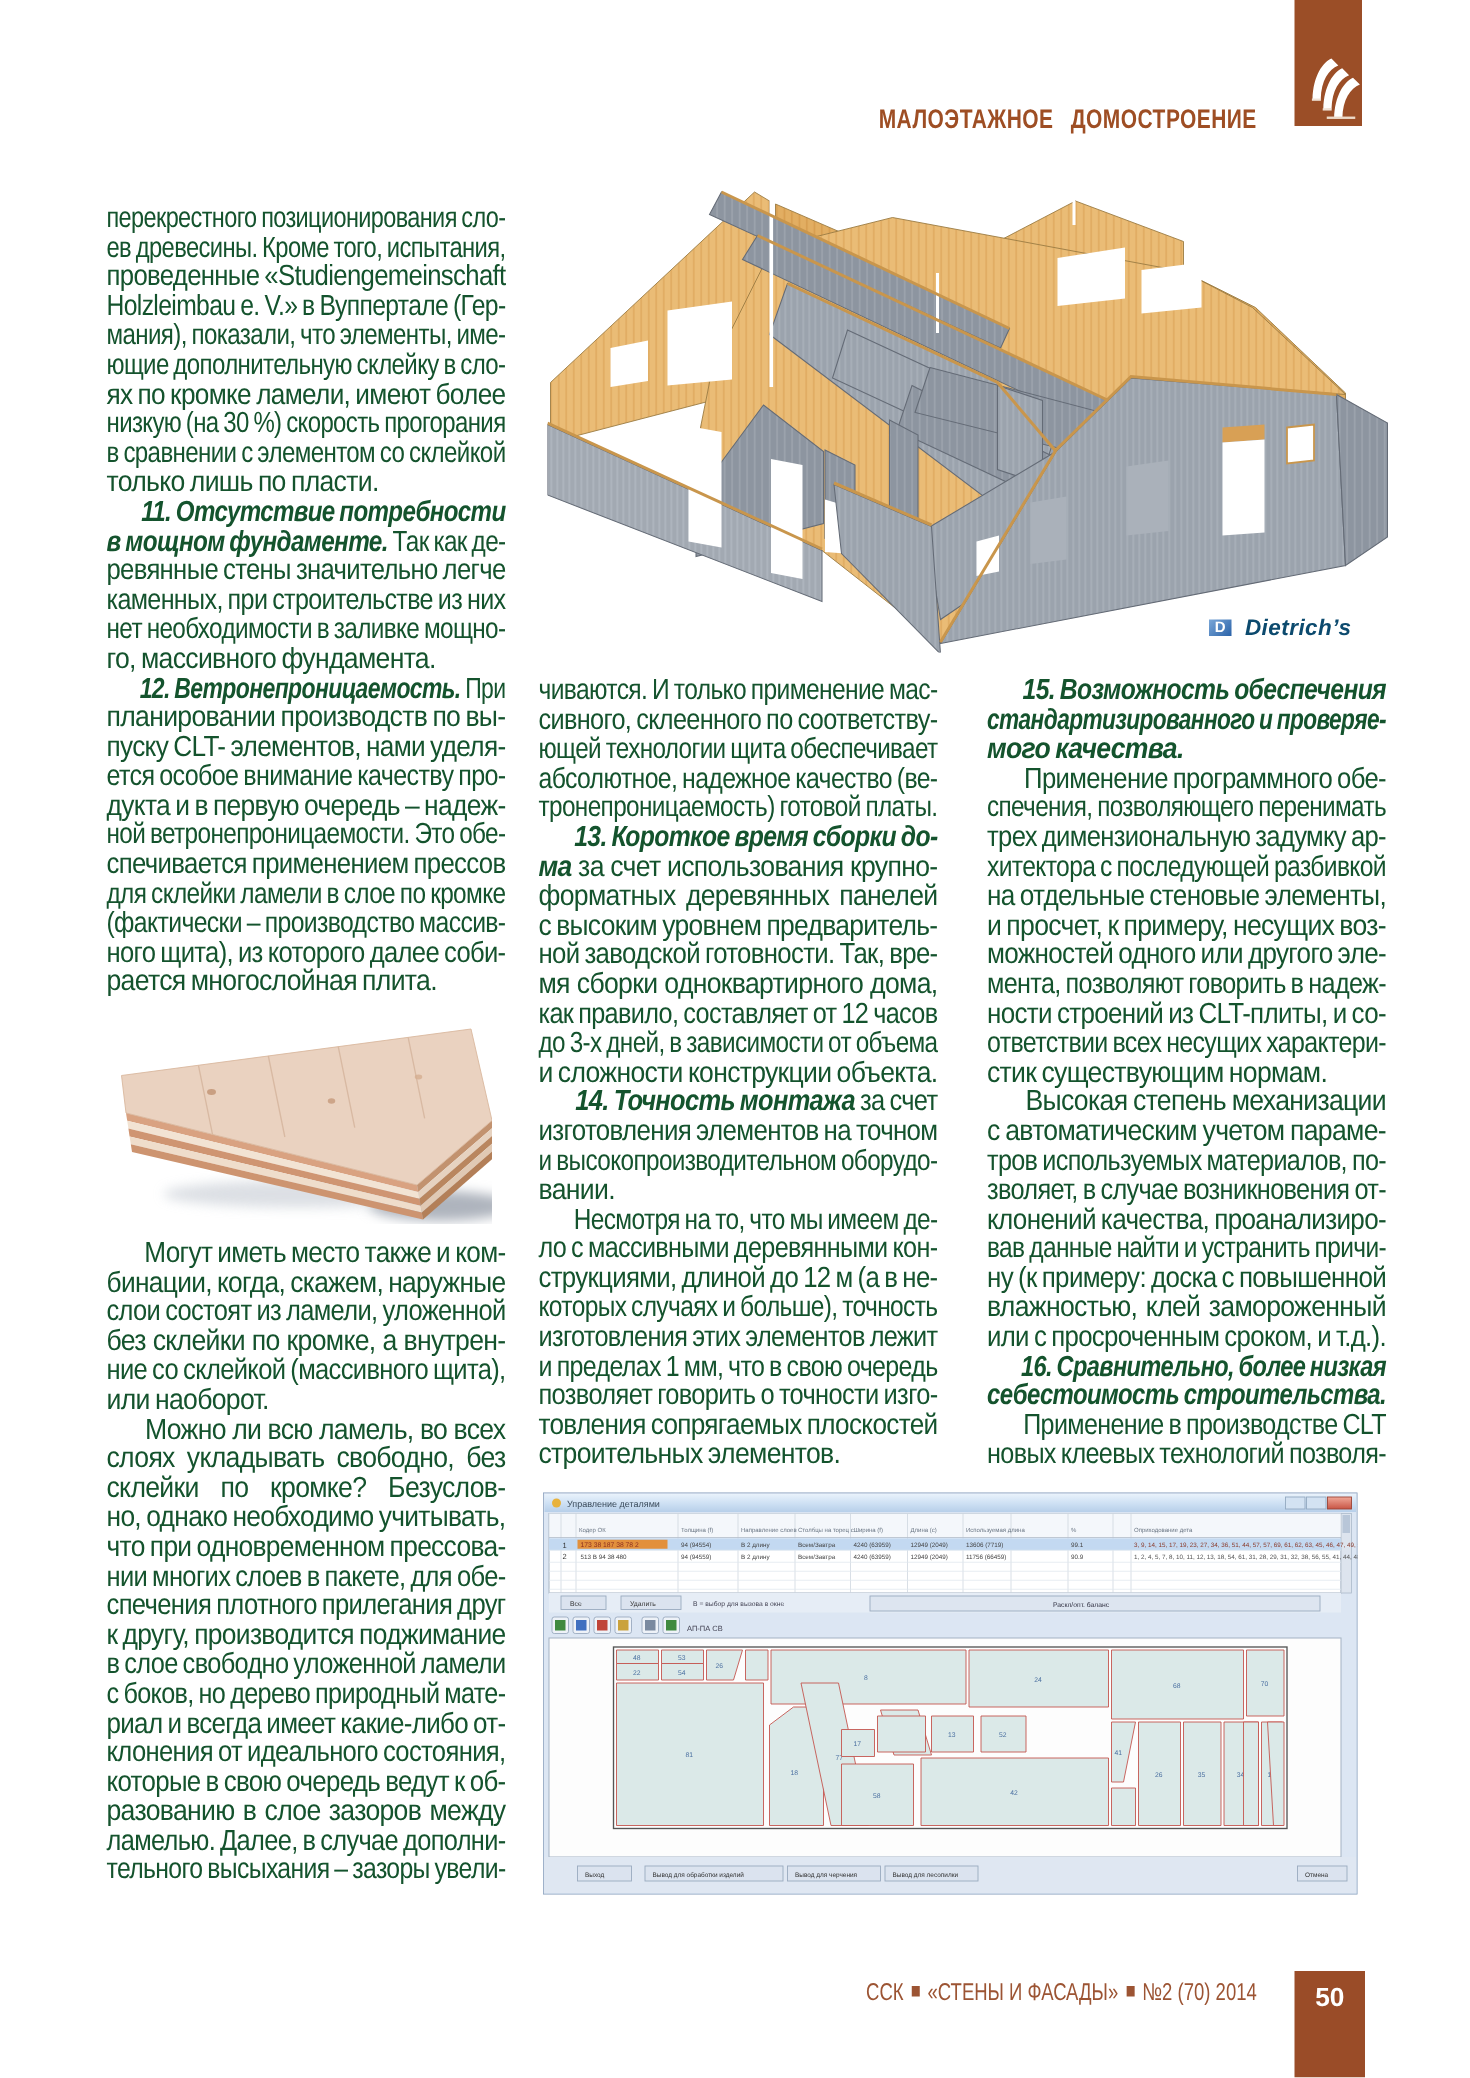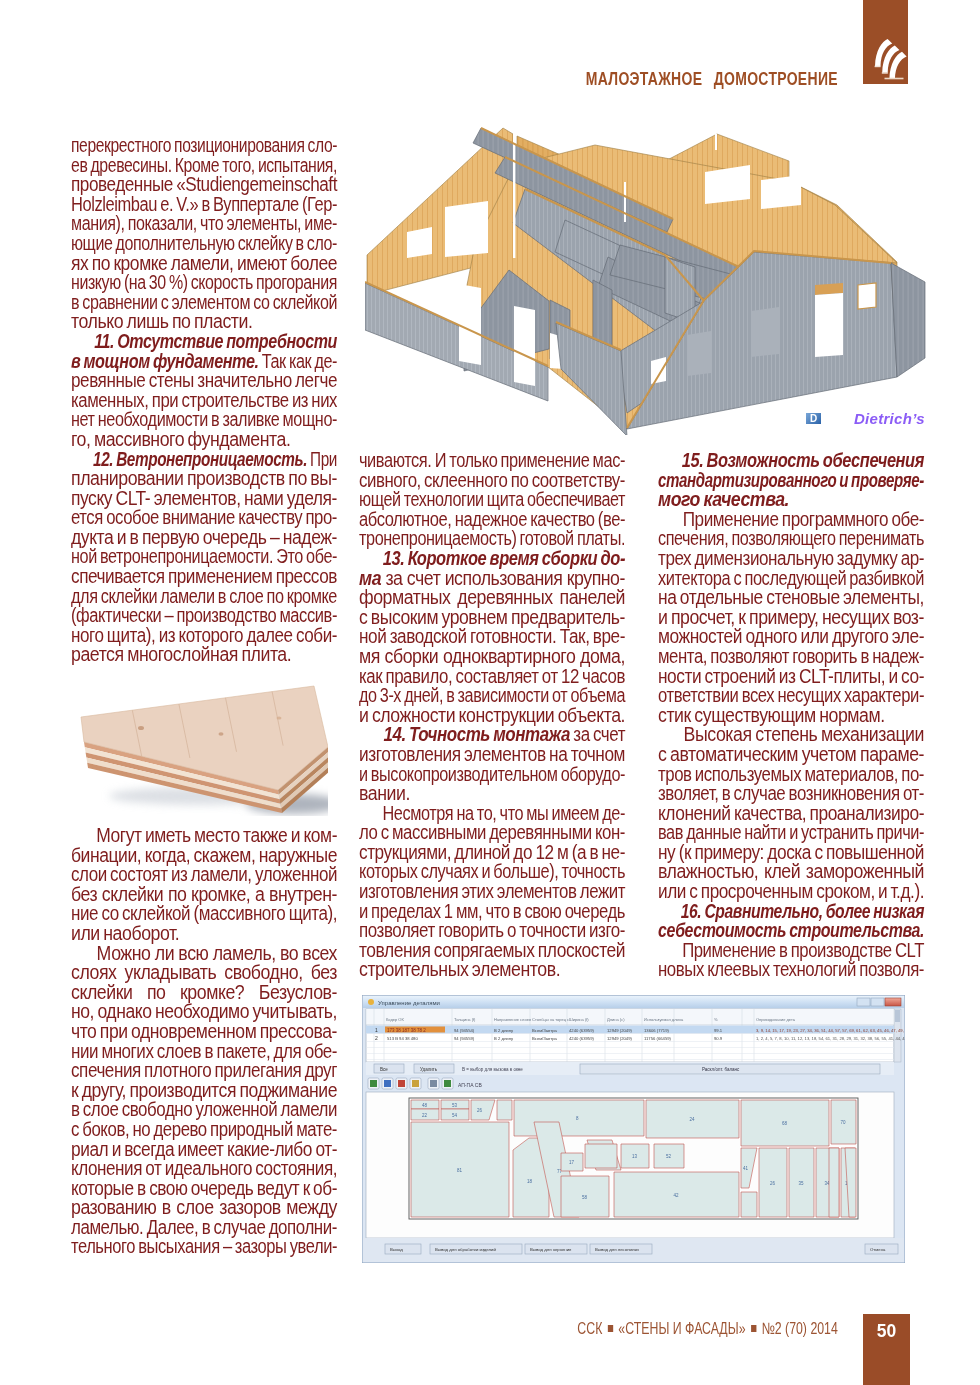--- a/index.html
+++ b/index.html
@@ -1,17 +1,17 @@
 <!DOCTYPE html>
 <html><head><meta charset="utf-8">
 <style>
 html,body{margin:0;padding:0;}
 body{width:980px;height:1385px;position:relative;background:#fff;overflow:hidden;
   font-family:"Liberation Sans",sans-serif;}
-.col{position:absolute;width:266px;color:#7f1d1d;font-size:19.4px;letter-spacing:-0.5px;}
+.col{position:absolute;width:266px;color:#14532d;font-size:19.4px;letter-spacing:-0.5px;}
 .ln{height:19.6px;line-height:19.6px;text-align:justify;text-align-last:justify;word-spacing:-1.1px;}
 .last{text-align-last:left;}
 .ind{padding-left:28px;}
 .bi{font-weight:bold;font-style:italic;}
 #hdr{position:absolute;top:69px;left:0;width:838px;text-align:right;
   font-size:18px;font-weight:bold;color:#9e4e24;letter-spacing:0.4px;word-spacing:2px;}
 #hdrs{display:inline-block;transform-origin:100% 50%;transform:scaleX(0.776);}
 #logobox{position:absolute;left:863px;top:0;width:45px;height:84px;background:#9b4e27;}
 #pgbox{position:absolute;left:863px;top:1314px;width:47px;height:71px;background:#9a4c28;
   color:#fff;font-weight:bold;font-size:17.5px;text-align:center;line-height:17px;padding-top:9px;box-sizing:border-box;}
@@ -106,21 +106,21 @@
 <polyline points="262,323 339,195 389,146 526,158"></polyline>
 <polyline points="191,217 256,245"></polyline>
 <polyline points="116,23 308,114"></polyline>
 <polyline points="140,52 374,162"></polyline>
 <polyline points="160,84 300,150 339,196"></polyline>
 </g>
 </svg></div>
 
 <div id="dlogo" style="position:absolute;left:806px;top:410px;width:130px;height:18px;">
 <span style="display:inline-block;width:15px;height:11px;background:linear-gradient(135deg,#7aa7d8,#2a62a8);color:#fff;font-weight:bold;font-size:10px;text-align:center;line-height:11px;vertical-align:2px;">D</span>
-<span style="font-weight:bold;font-style:italic;font-size:15px;color:#8b5cf6;letter-spacing:0.3px;margin-left:24px;">&nbsp;Dietrich’s</span>
+<span style="font-weight:bold;font-style:italic;font-size:15px;color:#0c4a6e;letter-spacing:0.3px;">&nbsp;Dietrich’s</span>
 </div>
 
 <div id="photo" style="position:absolute;left:79px;top:678px;width:249px;height:138px;"><svg width="249" height="138" viewBox="0 0 249 138">
 <defs>
         <filter id="ph_blur" x="-50%" y="-50%" width="200%" height="200%">
           <feGaussianBlur stdDeviation="4"></feGaussianBlur>
         </filter>
       </defs>
 <ellipse cx="215" cy="126" rx="48" ry="10" fill="#aeb4bd" filter="url(#ph_blur)"></ellipse>
 <ellipse cx="120" cy="118" rx="90" ry="9" fill="#cdd2d9" filter="url(#ph_blur)" opacity="0.7"></ellipse>

